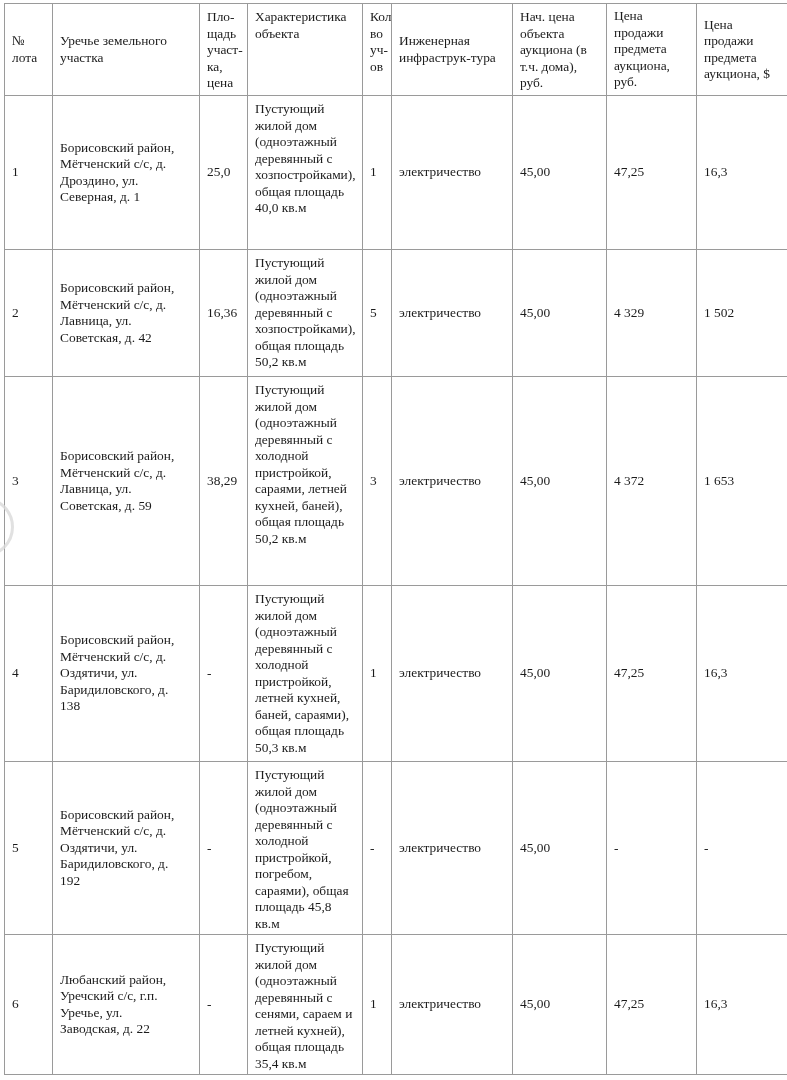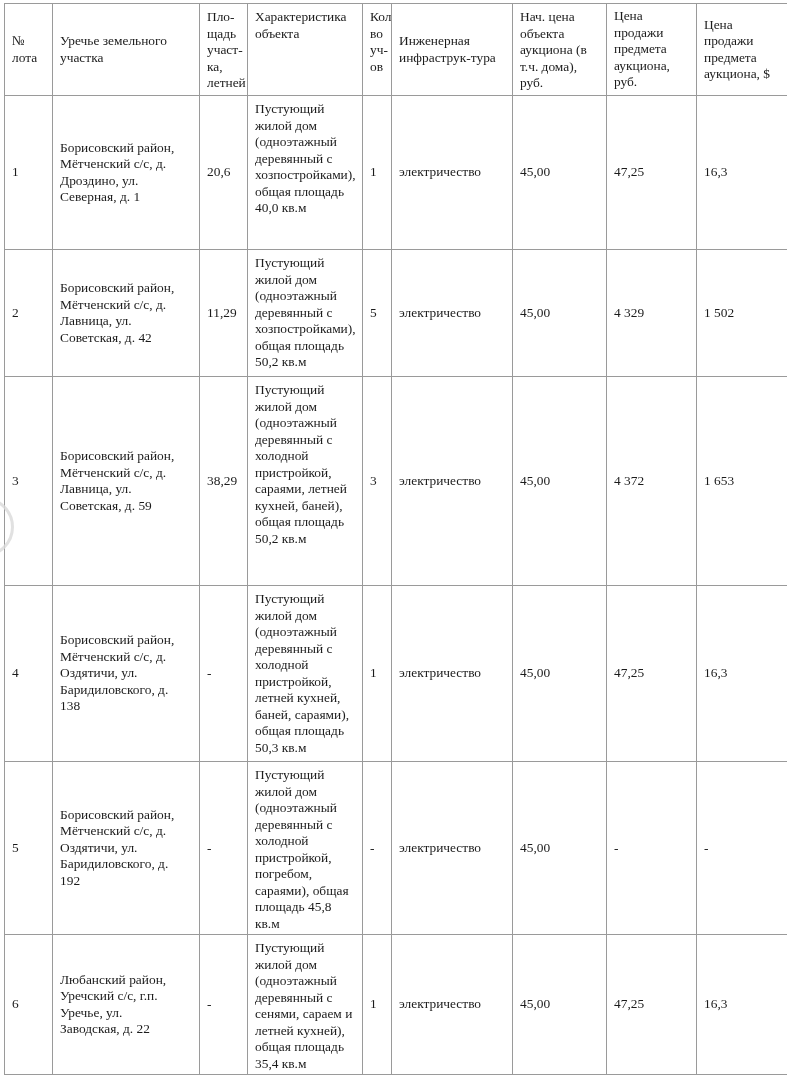--- a/index.html
+++ b/index.html
@@ -81,21 +81,21 @@
     <thead>
       <tr>
         <th>№
 лота</th>
         <th>Уречье земельного
 участка</th>
         <th class="v-top">Пло-
 щадь
 участ-
 ка,
-летней</th>
+цена</th>
         <th class="v-top">Характеристика
 объекта</th>
         <th class="v-top">Кол-
 во
 уч-
 ов</th>
         <th>Инженерная
 инфраструк-тура</th>
         <th class="v-top">Нач. цена
 объекта
@@ -113,41 +113,41 @@
 аукциона, $</th>
       </tr>
     </thead>
     <tbody>
         <tr>
       <td>1</td>
       <td>Борисовский район,
 Мётченский с/с, д.
 Дроздино, ул.
 Северная, д. 1</td>
-      <td>20,6</td>
+      <td>25,0</td>
       <td class="v-top">Пустующий
 жилой дом
 (одноэтажный
 деревянный с
 хозпостройками),
 общая площадь
 40,0 кв.м</td>
       <td>1</td>
       <td>электричество</td>
       <td>45,00</td>
       <td>47,25</td>
       <td>16,3</td>
     </tr>
         <tr>
       <td>2</td>
       <td>Борисовский район,
 Мётченский с/с, д.
 Лавница, ул.
 Советская, д. 42</td>
-      <td>11,29</td>
+      <td>16,36</td>
       <td class="v-top">Пустующий
 жилой дом
 (одноэтажный
 деревянный с
 хозпостройками),
 общая площадь
 50,2 кв.м</td>
       <td>5</td>
       <td>электричество</td>
       <td>45,00</td>

